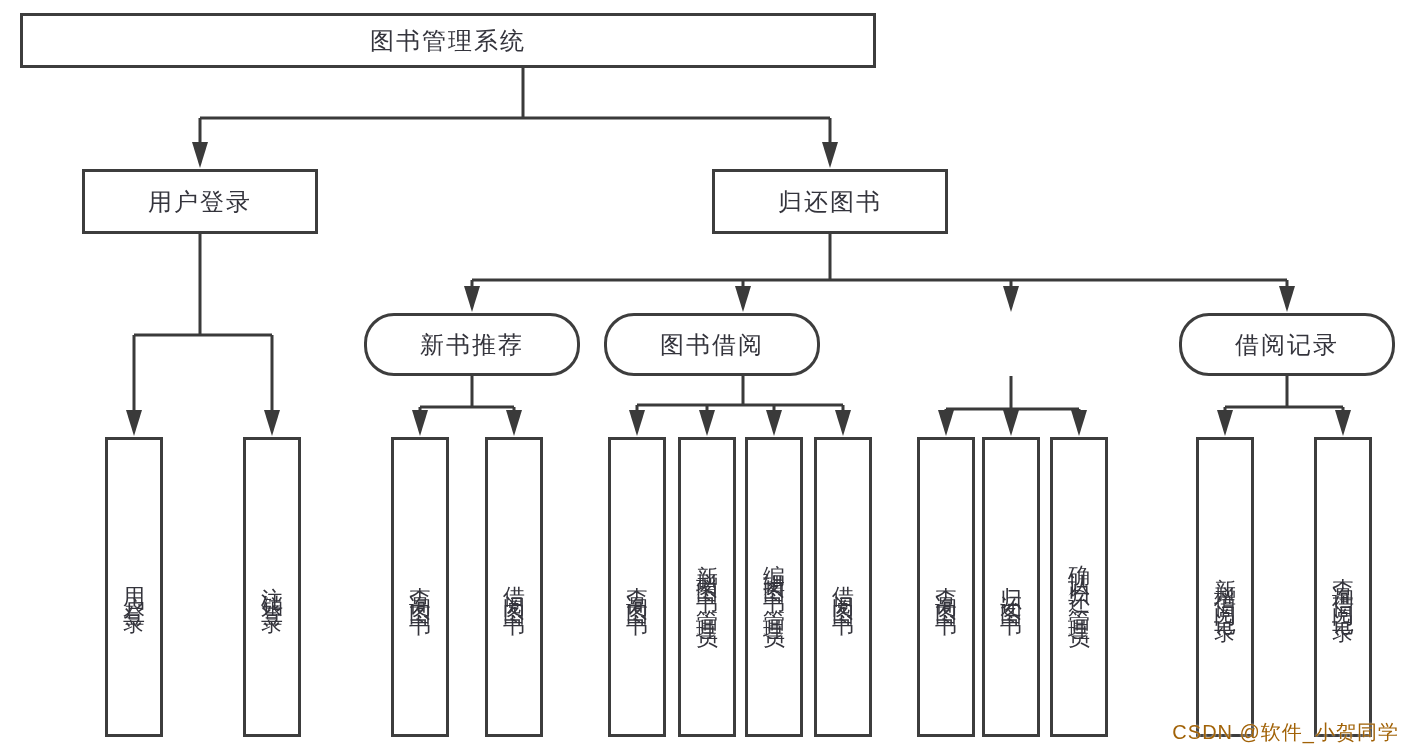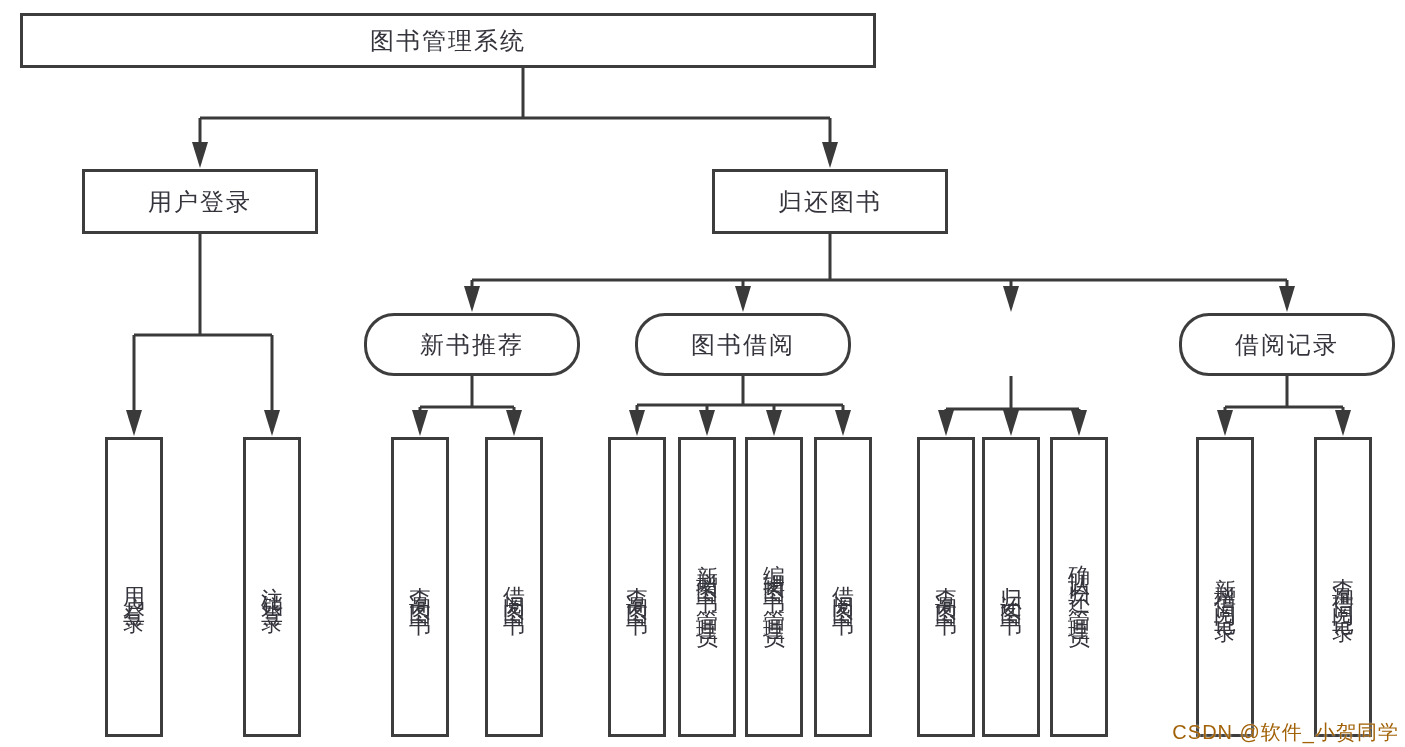--- a/index.html
+++ b/index.html
@@ -117,21 +117,21 @@
   <div class="box l2-box" style="left:82px;">
     <span class="h-label">用户登录</span>
   </div>
   <div class="box l2-box" style="left:712px;">
     <span class="h-label">归还图书</span>
   </div>
 
   <div class="box l3-box" style="left:364px;">
     <span class="h-label">新书推荐</span>
   </div>
-  <div class="box l3-box" style="left:635px;">
+  <div class="box l3-box" style="left:604px;">
     <span class="h-label">图书借阅</span>
   </div>
   <div class="box l3-box" style="left:1179px;">
     <span class="h-label">借阅记录</span>
   </div>
 
   <div class="box leaf-box" style="left:105px;">
     <span class="v-label">用户登录</span>
   </div>
   <div class="box leaf-box" style="left:243px;">

